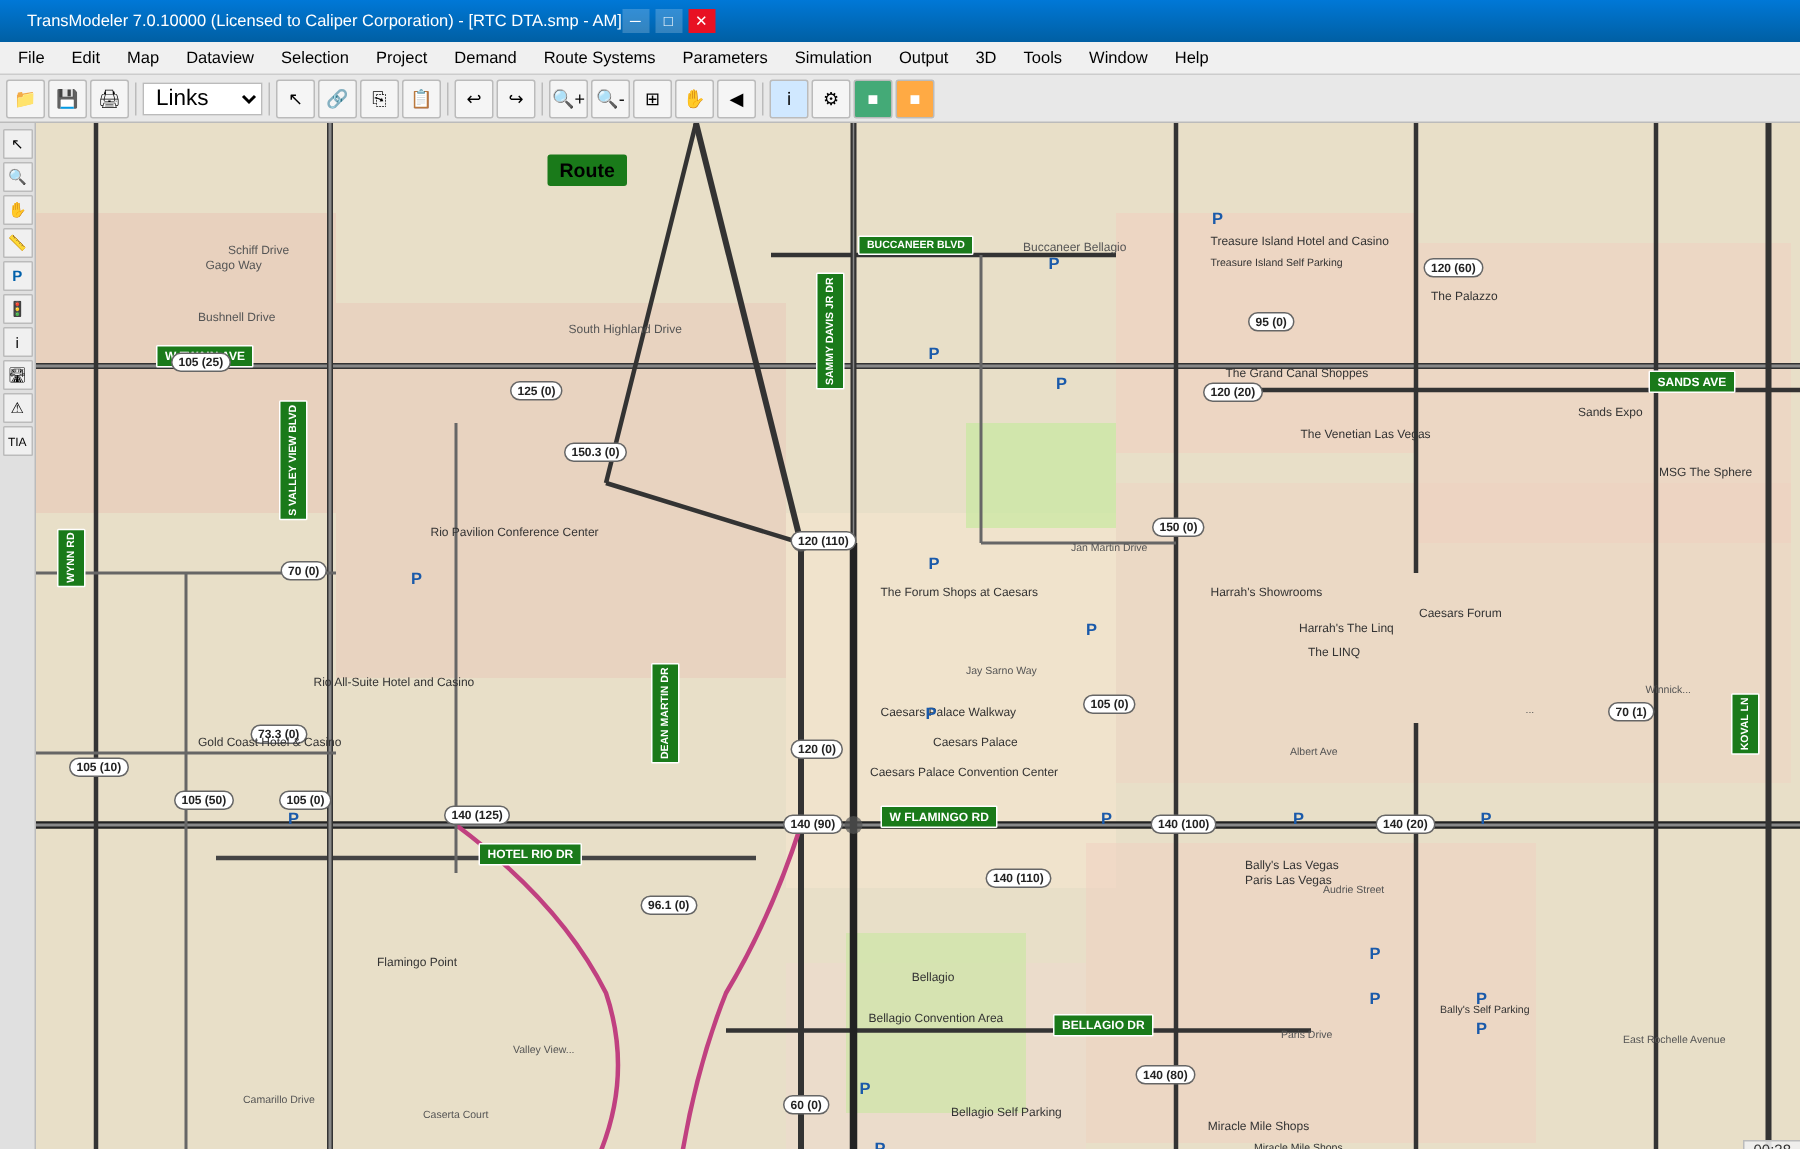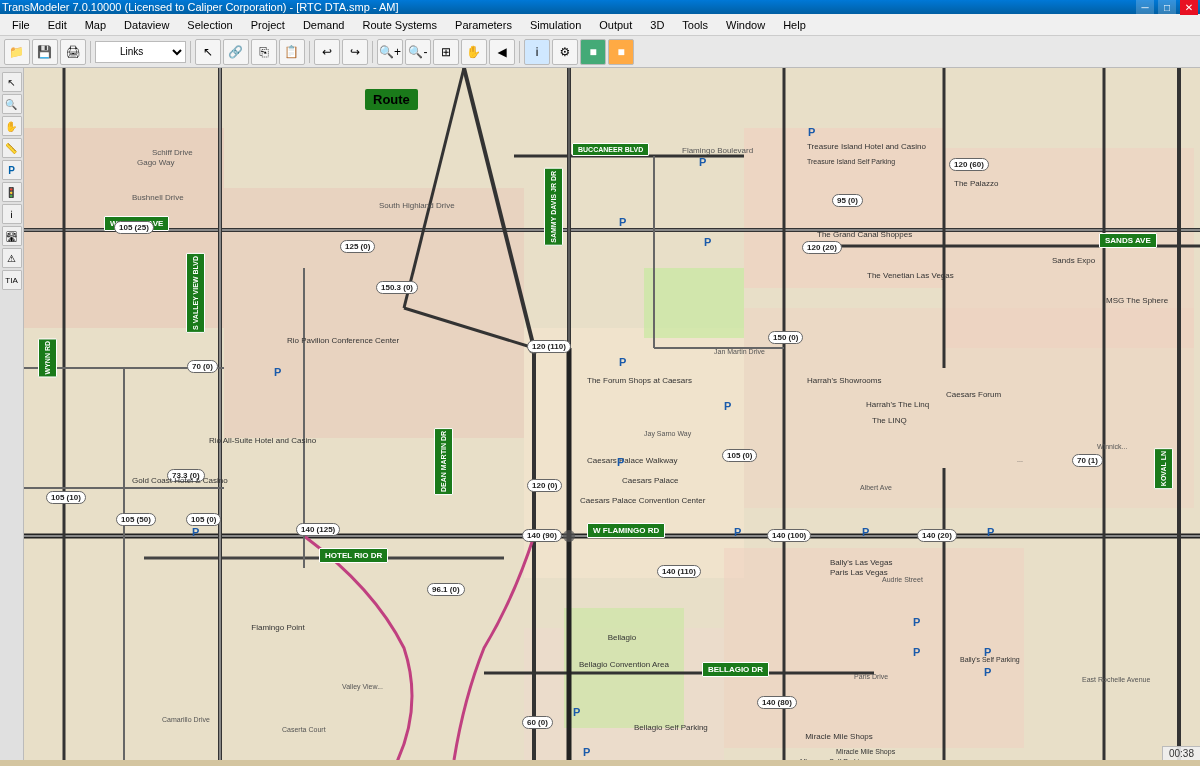--- a/index.html
+++ b/index.html
@@ -1,25 +1,24 @@
 <!DOCTYPE html>
 <html><head>
   <meta charset="utf-8">
   <style>
     * { margin: 0; padding: 0; box-sizing: border-box; }
     body { width: 1200px; height: 766px; overflow: hidden; font-family: 'Segoe UI', Arial, sans-serif; font-size: 11px; background: #d4c5a0; }
 
     
     #titlebar {
-      height: 14px;
+      height: 28px;
       background: linear-gradient(to bottom, #0078d7, #005fa3);
       display: flex;
       align-items: center;
-      justify-content: space-between;
-      padding: 0 2px;
+      padding: 0 18px;
       color: white;
       font-size: 11px;
     }
     #titlebar-controls { display: flex; gap: 4px; }
     .title-btn {
       width: 18px; height: 16px;
       background: rgba(255,255,255,0.2);
       border: none;
       color: white;
       font-size: 10px;
@@ -64,24 +63,24 @@
       font-size: 12px;
       border-radius: 2px;
     }
     .toolbar-separator {
       width: 1px; height: 22px;
       background: #bbb;
       margin: 0 2px;
     }
     .toolbar-dropdown {
       height: 22px;
-      padding: 0 20px;
+      padding: 0 4px;
       border: 1px solid #bbb;
       background: white;
-      font-size: 10px;
+      font-size: 15px;
       cursor: pointer;
       min-width: 80px;
     }
 
     
     #main-content {
       display: flex;
       height: calc(766px - 74px);
     }
 
@@ -402,21 +401,21 @@
     <div class="map-text" style="left:610px; top:632px; width:88px; margin-top:23px;">Bellagio Self Parking</div>
     <div class="map-text" style="left:806px; top:500px; width:70px;">Paris Las Vegas</div>
     <div class="map-text" style="left:806px; top:490px;">Bally's Las Vegas</div>
     <div class="map-text" style="left:780px; top:664px; width:70px; text-align:center;">Miracle Mile Shops</div>
     <div class="map-text" style="left:224px; top:555px; width:60px; text-align:center;">Flamingo Point</div>
 
     <div class="map-text" style="left:128px; top:80px; color:#555;">Schiff Drive</div>
     <div class="map-text" style="left:113px; top:90px; color:#555;">Gago Way</div>
     <div class="map-text" style="left:108px; top:125px; color:#555;">Bushnell Drive</div>
     <div class="map-text" style="left:355px; top:133px; color:#555;">South Highland Drive</div>
-    <div class="map-text" style="left:658px; top:78px; color:#555;">Flamingo Boulevard</div>
+    <div class="map-text" style="left:658px; top:78px; color:#555;">Buccaneer Bellagio</div>
     <div class="map-text" style="left:620px; top:362px; color:#555; font-size:7px;">Jay Sarno Way</div>
     <div class="map-text" style="left:690px; top:280px; color:#555; font-size:7px;">Jan Martin Drive</div>
     <div class="map-text" style="left:830px; top:605px; color:#555; font-size:7px;">Paris Drive</div>
     <div class="map-text" style="left:836px; top:416px; color:#555; font-size:7px;">Albert Ave</div>
     <div class="map-text" style="left:858px; top:508px; color:#555; font-size:7px;">Audrie Street</div>
 
     <div class="map-text" style="left:138px; top:648px; color:#555; font-size:7px;">Camarillo Drive</div>
     <div class="map-text" style="left:258px; top:658px; color:#555; font-size:7px;">Caserta Court</div>
     <div class="map-text" style="left:318px; top:615px; color:#555; font-size:7px;">Valley View...</div>
     <div class="map-text" style="left:1058px; top:608px; color:#555; font-size:7px;">East Rochelle Avenue</div>

